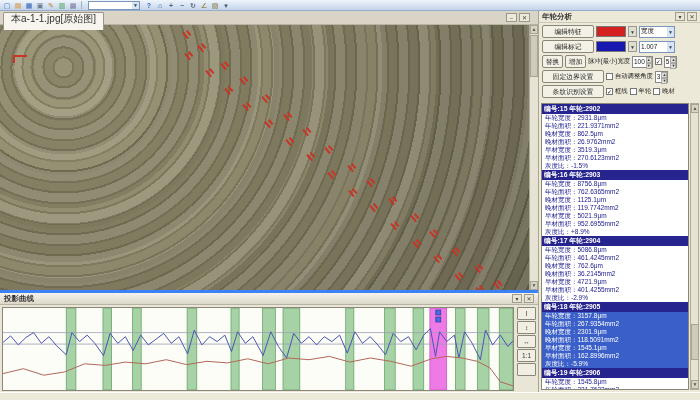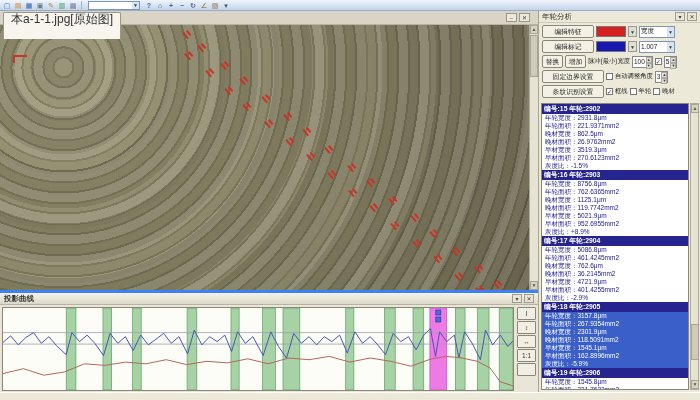--- a/index.html
+++ b/index.html
@@ -10,21 +10,21 @@
 
 .toolbar{position:absolute;left:0;top:0;width:700px;height:11px;background:linear-gradient(#f0f5fc,#c3d4ea);border-bottom:1px solid #96aecb;display:flex;align-items:center;gap:1px;padding:0 2px;z-index:6;}
 .tb-icon{width:10px;height:9px;font-size:7px;line-height:9px;text-align:center;font-weight:bold;}
 .tb-sep{width:1px;height:8px;background:#9fb2c8;margin:0 2px;}
 .tb-combo{width:52px;height:9px;background:#fff;border:1px solid #7a96b8;display:flex;align-items:center;margin:0 3px;}
 .tb-combo .cv{flex:1;font-size:6px;color:#333;padding-left:2px;}
 .tb-combo .arrow{width:7px;height:7px;background:#d6e4f4;font-size:5px;line-height:7px;text-align:center;color:#345;}
 
 
 .tabbar{position:absolute;left:0;top:11px;width:538px;height:14px;background:#d9d4c5;border-bottom:1px solid #b8b4a4;z-index:5;}
-.tab{position:absolute;left:3px;top:1px;height:27px;background:#f7f5ed;border:1px solid #9a968a;border-bottom:none;border-radius:2px 2px 0 0;font-size:12px;line-height:12px;padding:0 7px;color:#333;white-space:nowrap;text-align:right;}
+.tab{position:absolute;left:3px;top:1px;height:18px;background:#f7f5ed;border:1px solid #9a968a;border-bottom:none;border-radius:2px 2px 0 0;font-size:10px;line-height:12px;padding:0 7px;color:#333;white-space:nowrap;text-align:right;}
 .win-btns{position:absolute;right:8px;top:2px;display:flex;gap:2px;}
 .win-btn{width:11px;height:9px;background:#ece9d8;border:1px solid #9a968a;font-size:6px;line-height:8px;text-align:center;color:#444;}
 
 
 .image-window{position:absolute;left:0;top:25px;width:538px;height:265px;background:#777;}
 .wood{position:absolute;left:0;top:0;width:529px;height:265px;overflow:hidden;
  background-color:#8a8569;
  background-image:
   repeating-radial-gradient(circle at 12% 16%, rgba(255,255,255,0.10) 0 9px, rgba(20,18,8,0.13) 9px 11px, rgba(0,0,0,0) 11px 19px, rgba(30,28,14,0.18) 19px 21px),
   repeating-radial-gradient(circle at 12% 16%, rgba(70,66,44,0.20) 0 33px, rgba(0,0,0,0) 33px 49px, rgba(55,52,34,0.22) 49px 54px),
@@ -49,21 +49,21 @@
 .chart-wrap svg{display:block;}
 .chart-tools{position:absolute;left:517px;top:14px;width:20px;display:flex;flex-direction:column;gap:1px;}
 .ct-btn{width:19px;height:13px;background:#f1efe3;border:1px solid #8a8678;font-size:6.5px;line-height:11px;text-align:center;color:#333;border-radius:1px;}
 
 
 .statusbar{position:absolute;left:0;top:392px;width:700px;height:8px;background:#ece9d8;border-top:1px solid #fff;font-size:6px;line-height:7px;color:#666;padding:0 4px;}
 
 
 .right-panel{position:absolute;left:538px;top:11px;width:162px;height:381px;background:#ece9d8;border-left:1px solid #a8a494;}
 .rp-header{height:12px;font-size:7.5px;line-height:11px;padding:0 3px;display:flex;align-items:center;border-bottom:1px solid #cdc9b9;}
-.rp-title{flex:1;font-weight:normal;color:#333;}
+.rp-title{flex:1;font-weight:bold;color:#333;}
 .rp-controls{padding:2px 3px;display:flex;flex-direction:column;gap:2px;}
 .cr{display:flex;align-items:center;gap:2px;height:13px;}
 .btn{background:#f3f1e5;border:1px solid #8a8678;border-radius:2px;font-size:6.8px;line-height:11px;text-align:center;color:#222;height:13px;padding:0 2px;white-space:nowrap;}
 .w52{width:52px;}.w60{width:62px;}.w22{width:21px;}
 .swatch{width:30px;height:11px;border:1px solid #777;}
 .drop{width:9px;height:11px;background:#e2dece;border:1px solid #999;font-size:5px;line-height:10px;text-align:center;color:#345;}
 .combo{width:36px;height:12px;background:#fff;border:1px solid #7a96b8;display:flex;align-items:center;}
 .combo .cv{flex:1;font-size:6.5px;color:#222;padding-left:1px;white-space:nowrap;overflow:hidden;}
 .combo .arrow{width:7px;height:10px;background:#d6e4f4;font-size:5px;line-height:10px;text-align:center;color:#345;}
 .spin{height:12px;background:#fff;border:1px solid #888;display:flex;align-items:center;}

